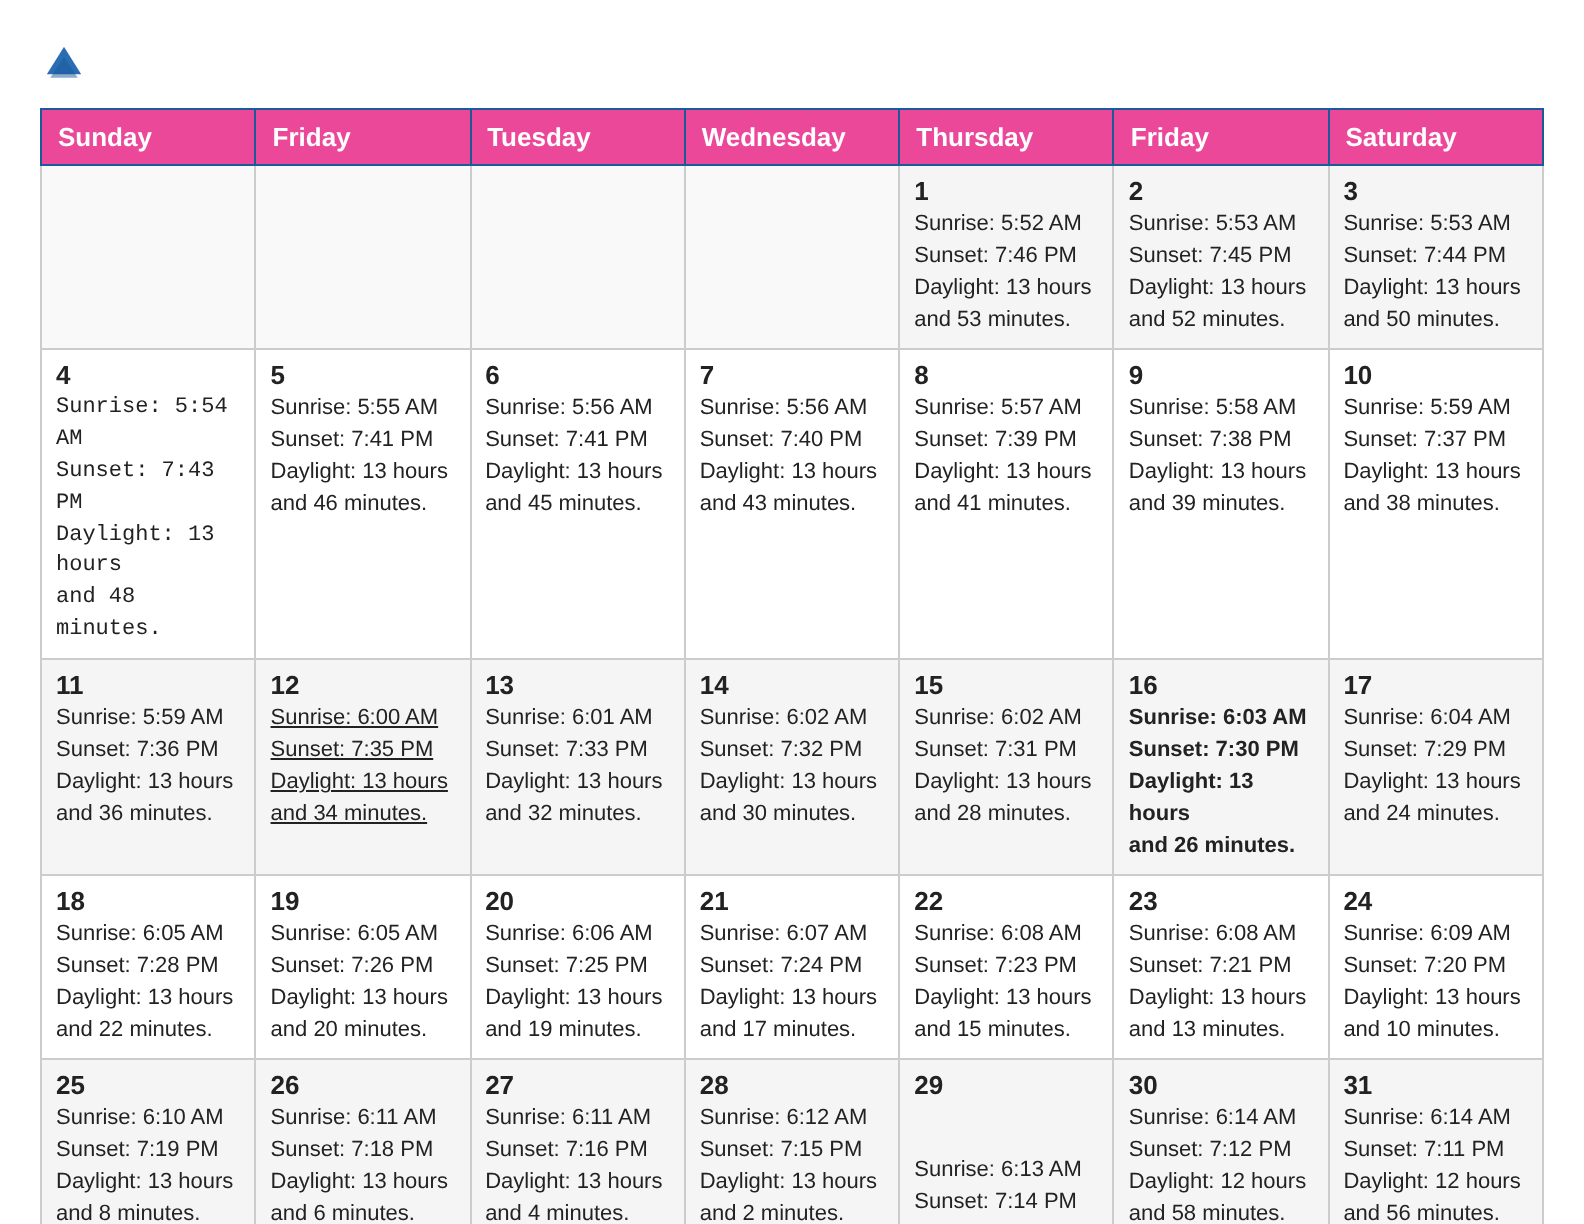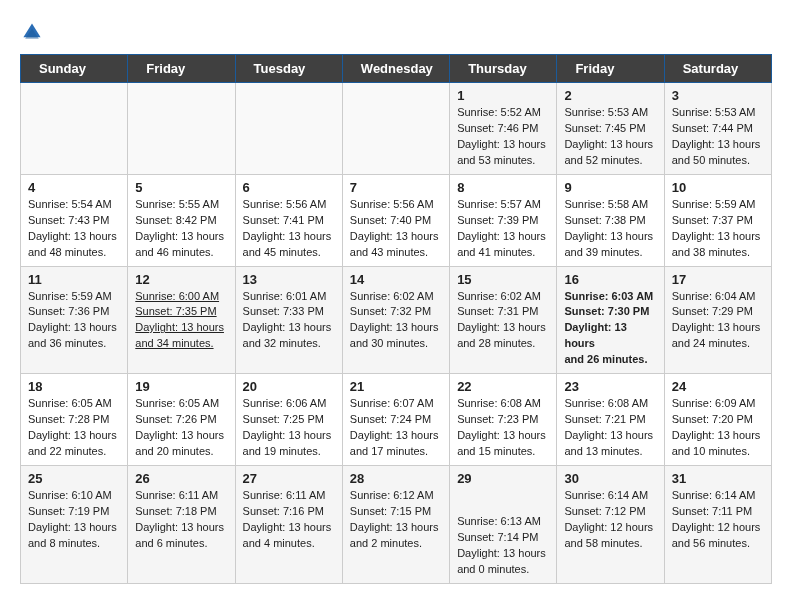--- a/index.html
+++ b/index.html
@@ -53,24 +53,24 @@
       font-size: 15px;
       color: #333;
       font-weight: bold;
     }
     table {
       width: 100%;
       border-collapse: collapse;
       table-layout: fixed;
     }
     thead tr th {
-      background-color: #404040;
+      background-color: #ec4899;
       color: #fff;
       text-align: left;
-      padding: 6px 18px;
+      padding: 6px 8px;
       font-size: 13px;
       font-weight: bold;
       border: 1px solid #1a5a9a;
     }
     tbody tr td {
       border: 1px solid #ccc;
       vertical-align: top;
       padding: 5px 7px;
       font-size: 11px;
       color: #222;
@@ -156,29 +156,29 @@
           <span class="day-number">3</span>
           <div class="day-info" style="white-space: pre-line;">Sunrise: 5:53 AM
 Sunset: 7:44 PM
 Daylight: 13 hours
 and 50 minutes.</div>
         </td>
       </tr>
       <tr>
         <td>
           <span class="day-number">4</span>
-          <div class="day-info" style="white-space: pre-line;">Sunrise: 5:54 AM
+          <div class="day-info" style="white-space: pre-line; font-family: Liberation Mono, monospace;">Sunrise: 5:54 AM
 Sunset: 7:43 PM
 Daylight: 13 hours
 and 48 minutes.</div>
         </td>
         <td>
           <span class="day-number">5</span>
           <div class="day-info" style="white-space: pre-line;">Sunrise: 5:55 AM
-Sunset: 8:42 PM
+Sunset: 7:41 PM
 Daylight: 13 hours
 and 46 minutes.</div>
         </td>
         <td>
           <span class="day-number">6</span>
           <div class="day-info" style="white-space: pre-line;">Sunrise: 5:56 AM
 Sunset: 7:41 PM
 Daylight: 13 hours
 and 45 minutes.</div>
         </td>

